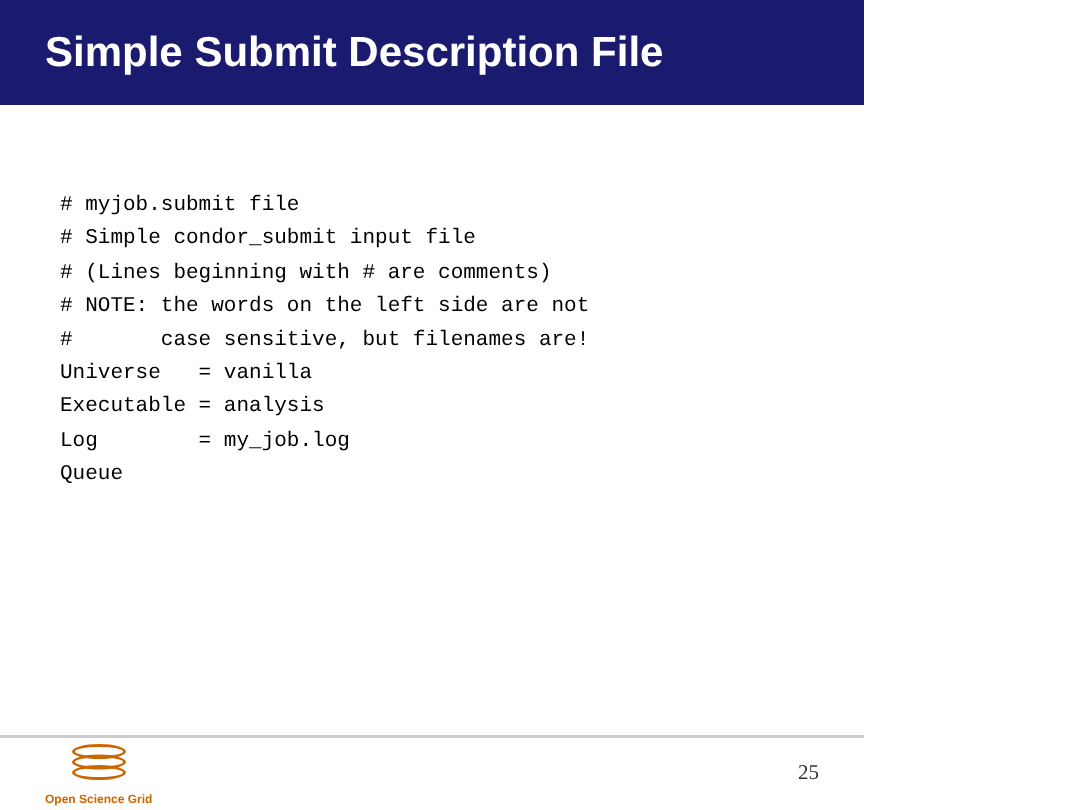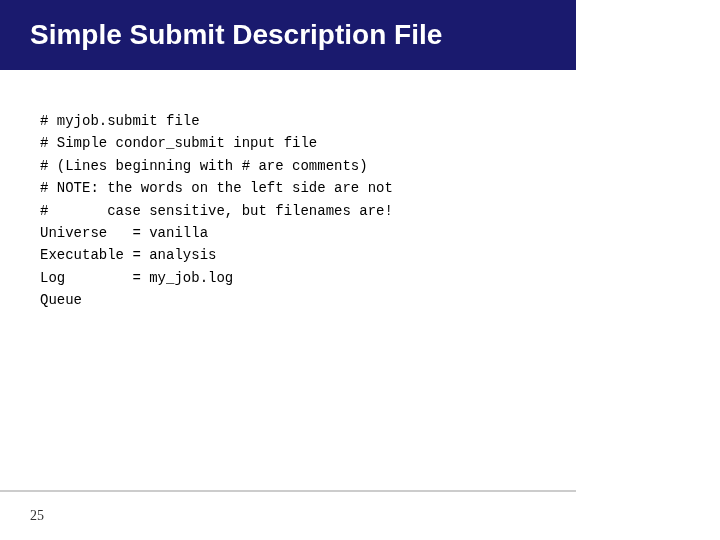--- a/index.html
+++ b/index.html
@@ -35,21 +35,21 @@
 
     .title-text {
       color: #ffffff;
       font-size: 28px;
       font-weight: bold;
       font-family: Arial, sans-serif;
     }
 
     .content-area {
       flex: 1;
-      padding: 40px 40px 20px 40px;
+      padding: 56px 40px 20px 40px;
       display: flex;
       flex-direction: column;
     }
 
     .code-block {
       font-family: 'Courier New', Courier, monospace;
       font-size: 14px;
       color: #000000;
       line-height: 1.6;
       white-space: pre;
@@ -128,15 +128,23 @@
 <span># (Lines beginning with # are comments)</span>
 <span># NOTE: the words on the left side are not</span>
 <span>#       case sensitive, but filenames are!</span>
 <span>Universe   = vanilla</span>
 <span>Executable = analysis</span>
 <span>Log        = my_job.log</span>
 <span>Queue</span></div>
   </div>
 
   <div class="footer">
+    <div class="logo-area">
+      <div class="osg-logo">
+        <div class="osg-layer"></div>
+        <div class="osg-layer"></div>
+        <div class="osg-layer"></div>
+      </div>
+      <span class="logo-text">Open Science Grid</span>
+    </div>
     <span class="page-number">25</span>
   </div>
 </div>
 
 </body></html>

